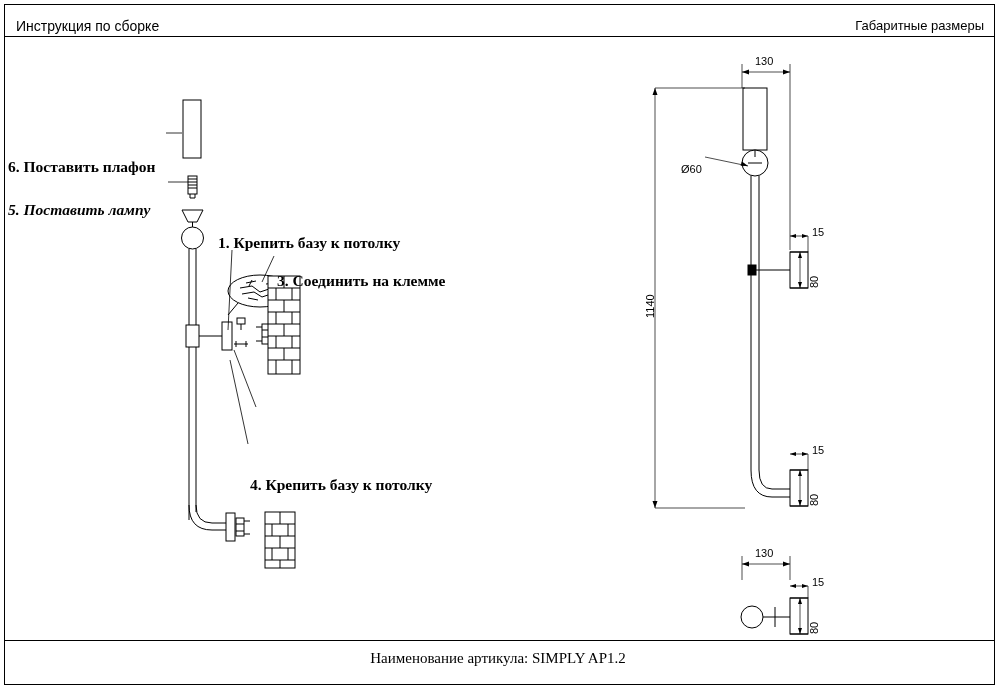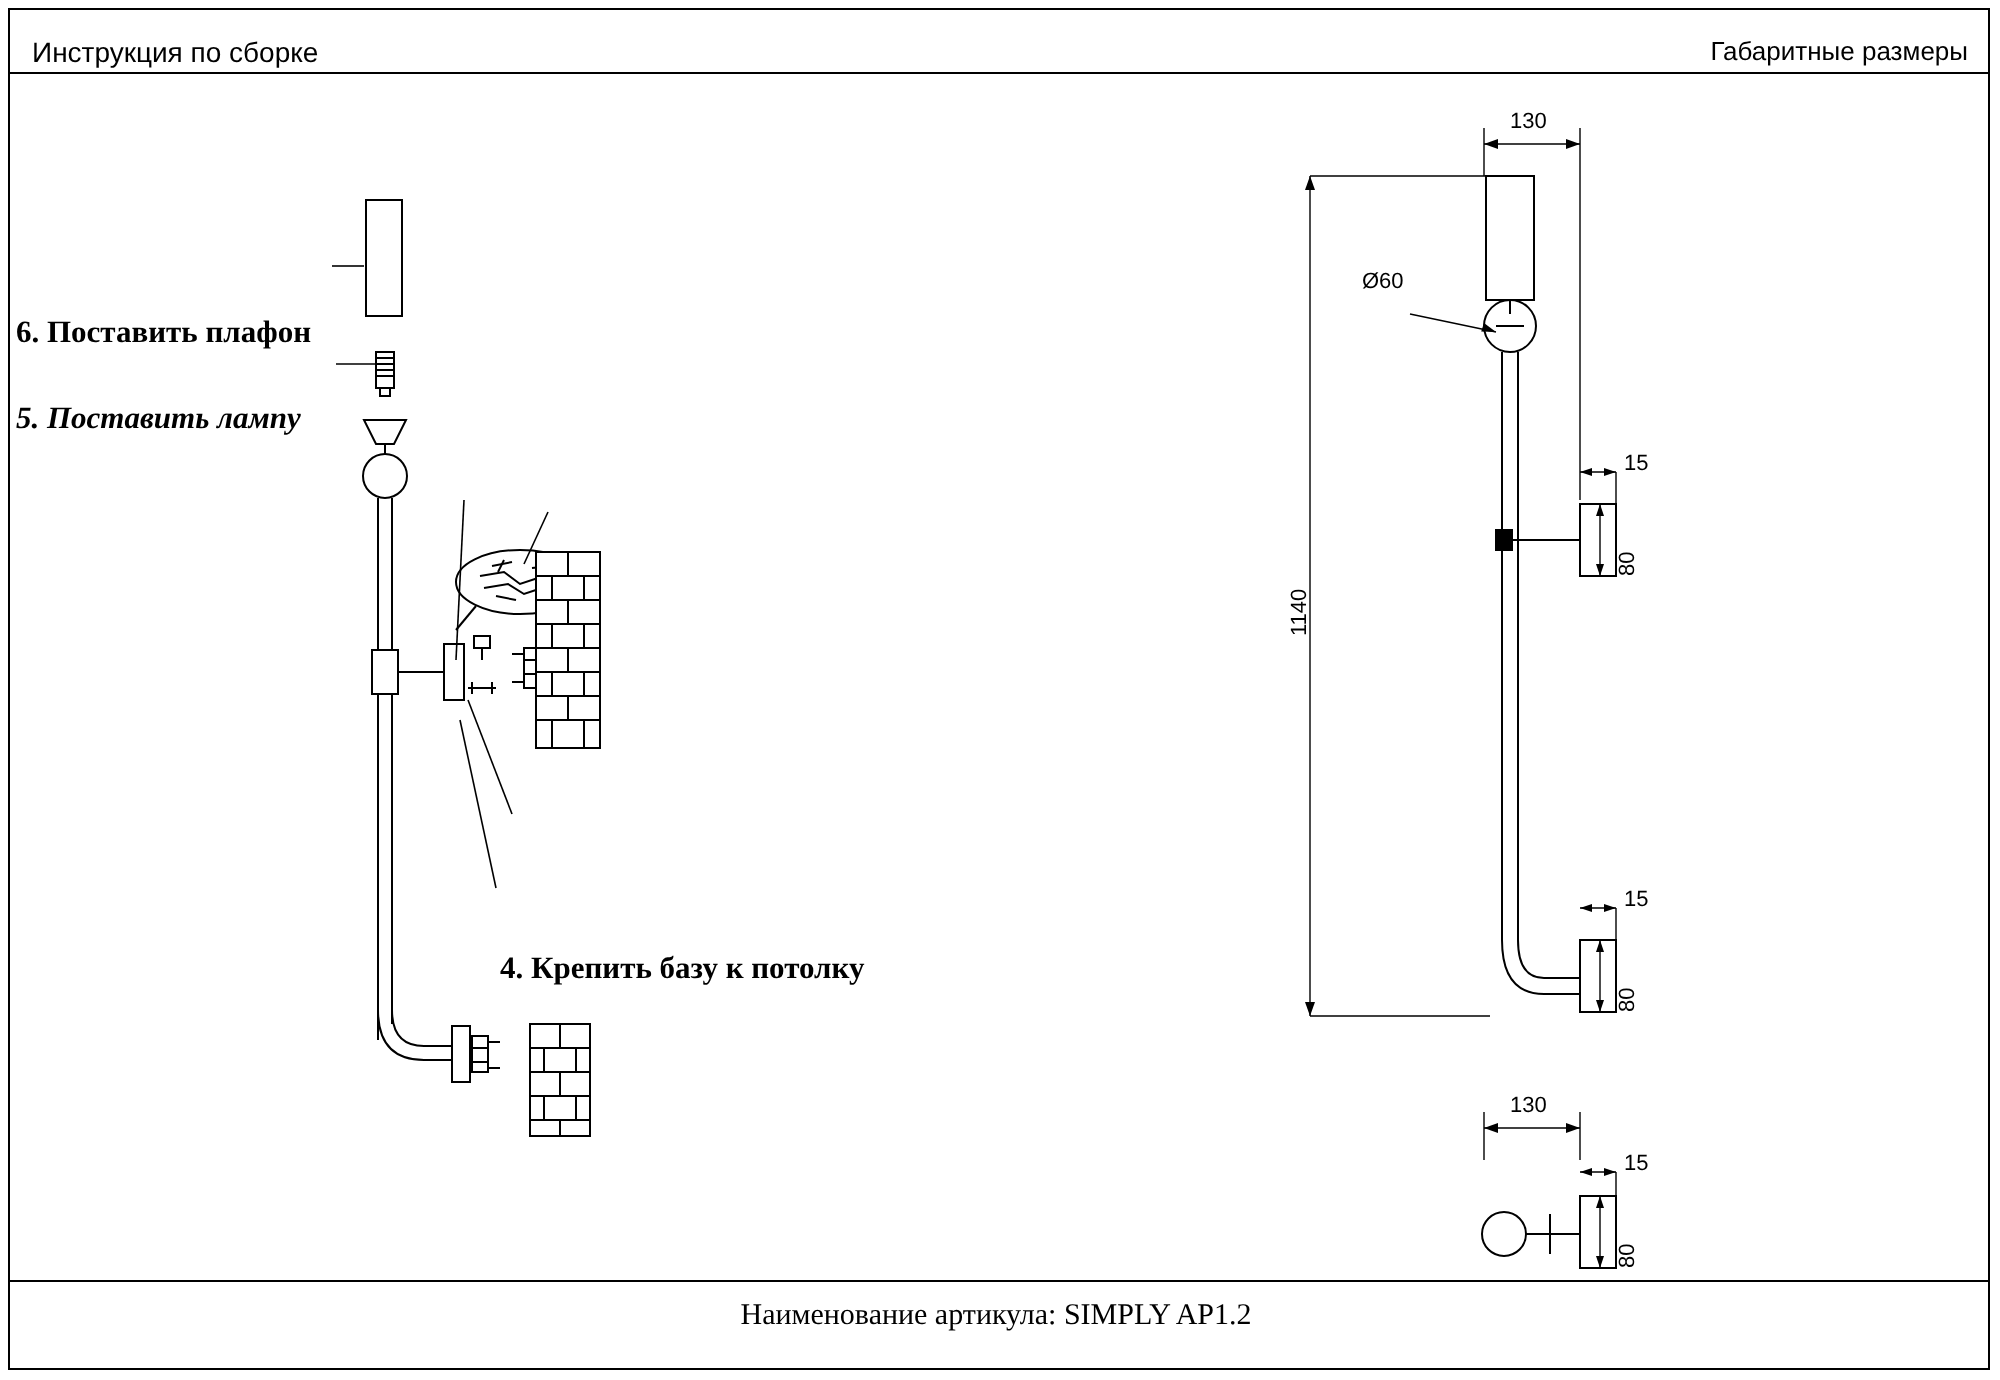--- a/index.html
+++ b/index.html
@@ -214,20 +214,22 @@
       <line x1="188" y1="182" x2="168" y2="182" stroke-width="0.8"></line>
       <line x1="232" y1="250" x2="228" y2="330" stroke-width="0.8"></line>
       <line x1="274" y1="256" x2="262" y2="282" stroke-width="0.8"></line>
       <line x1="256" y1="407" x2="234" y2="350" stroke-width="0.8"></line>
       <line x1="248" y1="444" x2="230" y2="360" stroke-width="0.8"></line>
     </g>
   </svg>
 
   <div class="step-label" style="left:8px; top:130px;">6. Поставить плафон</div>
   <div class="step-label" style="left:8px; top:173px;font-style:italic;">5. Поставить лампу</div>
+  <div class="step-label" style="left:218px; top:206px;">1. Крепить базу к потолку</div>
+  <div class="step-label" style="left:277px; top:244px;">3. Соединить на клемме</div>
   <div class="step-label" style="left:250px; top:448px;">4. Крепить базу к потолку</div>
 
   <svg class="layer" viewBox="0 0 1000 690">
     <g stroke="#000" fill="none" stroke-width="1">
 
       <line x1="742" y1="64" x2="742" y2="88" stroke-width="0.7"></line>
       <line x1="790" y1="64" x2="790" y2="250" stroke-width="0.7"></line>
       <line x1="742" y1="72" x2="790" y2="72" stroke-width="0.7"></line>
       <path d="M742 72 l7 -2.5 v5 z" fill="#000" stroke="none"></path>
       <path d="M790 72 l-7 -2.5 v5 z" fill="#000" stroke="none"></path>
@@ -296,21 +298,21 @@
       <path d="M790 586 l6 -2 v4 z" fill="#000" stroke="none"></path>
       <path d="M808 586 l-6 -2 v4 z" fill="#000" stroke="none"></path>
       <line x1="808" y1="586" x2="808" y2="598" stroke-width="0.7"></line>
       <line x1="800" y1="598" x2="800" y2="634" stroke-width="0.7"></line>
       <path d="M800 598 l-2 6 h4 z" fill="#000" stroke="none"></path>
       <path d="M800 634 l-2 -6 h4 z" fill="#000" stroke="none"></path>
     </g>
   </svg>
 
   <div class="dim-label" style="left:755px; top:55px;">130</div>
-  <div class="dim-label" style="left:681px; top:135px;">Ø60</div>
+  <div class="dim-label" style="left:681px; top:163px;">Ø60</div>
   <div class="dim-label vert" style="left:644px; top:318px;">1140</div>
   <div class="dim-label" style="left:812px; top:226px;">15</div>
   <div class="dim-label vert" style="left:808px; top:288px;">80</div>
   <div class="dim-label" style="left:812px; top:444px;">15</div>
   <div class="dim-label vert" style="left:808px; top:506px;">80</div>
   <div class="dim-label" style="left:755px; top:547px;">130</div>
   <div class="dim-label" style="left:812px; top:576px;">15</div>
   <div class="dim-label vert" style="left:808px; top:634px;">80</div>
 
   <div class="footer-title">Наименование артикула: SIMPLY AP1.2</div>

